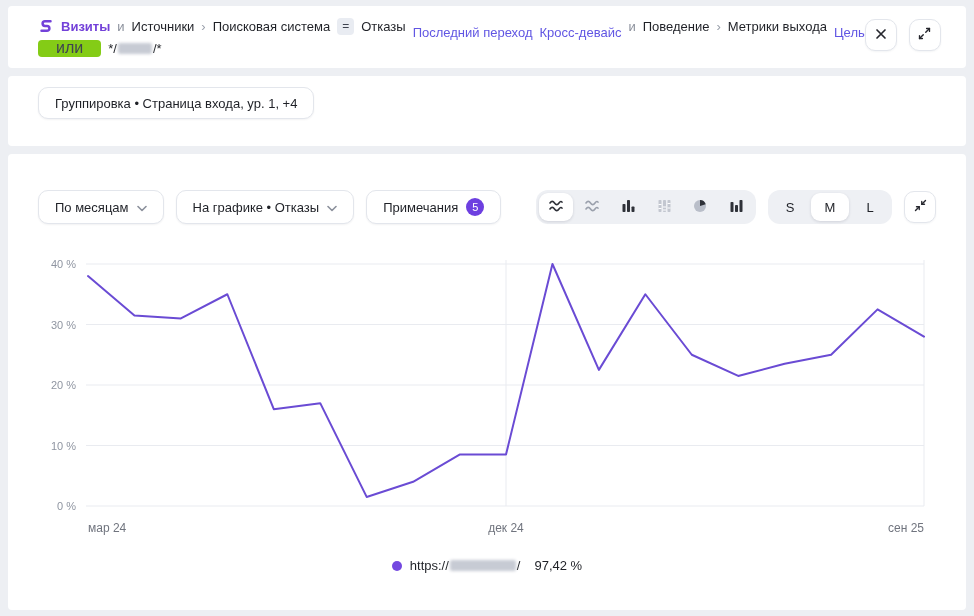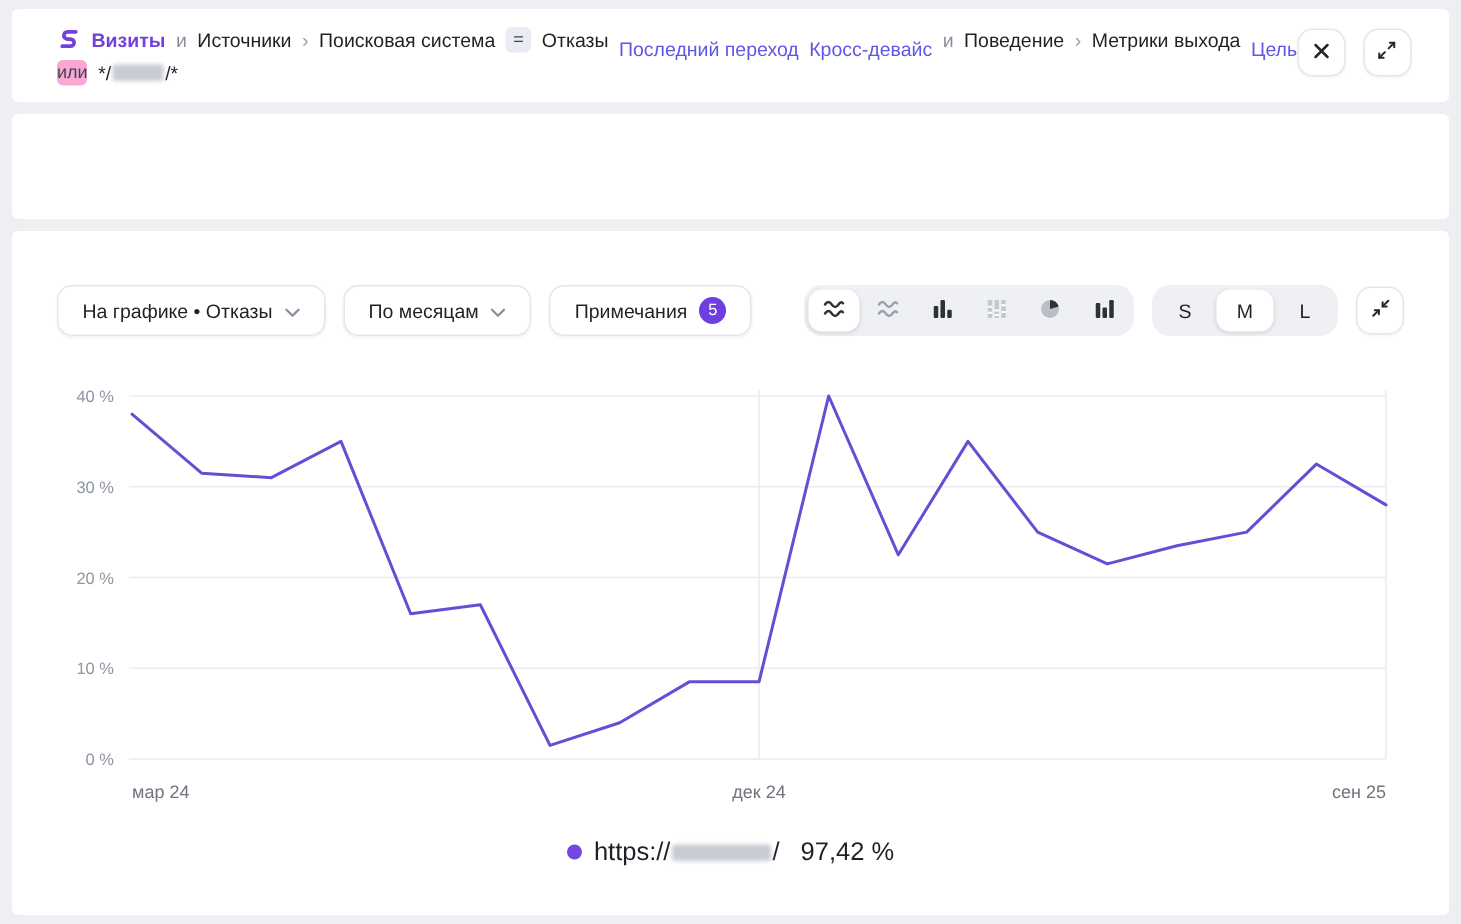--- a/index.html
+++ b/index.html
@@ -11,22 +11,22 @@
   .filter-card{top:6px;height:62px;padding:9px 20px 0 30px;display:flex;justify-content:space-between;}
   .filter-line{display:flex;align-items:center;gap:7px;font-size:13px;height:22px;white-space:nowrap;}
   .seg-icon{display:inline-flex;width:16px;height:16px;}
   .link{color:#6156e3;cursor:pointer;margin-top:12px;}
   .strong-link{color:#7341d9;font-weight:bold;}
   .conj{color:#8a8f9b;}
   .sep{color:#9aa0ab;}
   .crumb-text{color:#1f2127;cursor:pointer;}
   .eq-badge{display:inline-flex;align-items:center;justify-content:center;height:17px;padding:0 5px;
             background:#e9ecf2;border-radius:4px;font-size:12px;color:#3f4450;cursor:pointer;}
-  .or-badge{display:inline-flex;align-items:center;justify-content:center;height:17px;padding:0 0;
-            background:#f9a8d4;border-radius:4px;font-size:12px;color:#3f4450;cursor:pointer;}
+  .or-badge{display:inline-flex;align-items:center;justify-content:center;height:17px;padding:0 18px;
+            background:#84cc16;border-radius:4px;font-size:16px;color:#3f4450;cursor:pointer;}
   .path-text{font-size:13px;color:#1f2127;display:inline-flex;align-items:center;}
   .redacted{display:inline-block;height:11px;background:#c7cbd4;border-radius:2px;filter:blur(1.5px);vertical-align:-1px;}
   .redacted-path{width:34px;margin:0 1px;}
   .redacted-url{width:66px;margin:0 1px;}
   .filter-actions{display:flex;gap:12px;align-items:flex-start;padding-top:4px;padding-right:12px;}
   .icon-btn{width:32px;height:32px;border:1px solid #e3e6ec;border-radius:10px;background:#fff;
             display:flex;align-items:center;justify-content:center;cursor:pointer;padding:0;
             box-shadow:0 1px 2px rgba(27,31,59,.05);}
 
   
@@ -42,21 +42,21 @@
   .controls-right{margin-left:auto;display:flex;gap:12px;align-items:center;}
   .notes-badge{min-width:18px;height:18px;border-radius:9px;background:#6d3fe0;color:#fff;font-size:11px;
                display:inline-flex;align-items:center;justify-content:center;padding:0 5px;box-sizing:border-box;}
   .seg-group{display:flex;align-items:center;background:#eef0f4;border-radius:12px;padding:3px;gap:2px;}
   .seg-item{width:34px;height:28px;display:flex;align-items:center;justify-content:center;border-radius:9px;
             cursor:pointer;border:none;background:transparent;padding:0;font-family:inherit;font-size:13px;color:#1f2127;}
   .seg-item.size{width:38px;}
   .seg-item.selected{background:#fff;box-shadow:0 1px 3px rgba(27,31,59,.14);}
   #chart-svg{position:absolute;top:96px;left:0;}
   .legend{position:absolute;top:404px;left:0;right:0;display:flex;justify-content:center;align-items:flex-end;
-          gap:8px;font-size:17px;cursor:pointer;}
+          gap:8px;font-size:13px;cursor:pointer;}
   .legend-dot{width:10px;height:10px;border-radius:50%;background:#7448e0;display:inline-block;}
   .legend-url{display:inline-flex;align-items:center;color:#1f2127;}
   .legend-value{margin-left:6px;color:#1f2127;}
 </style>
 </head>
 <body>
 
 <div class="page">
 
   <section class="card filter-card">
@@ -106,36 +106,39 @@
               <polyline points="11.5 3 15 3 15 6.5"></polyline>
             <path d="M7.5 10.5 L3 15"></path>
               <polyline points="3 11.5 3 15 6.5 15"></polyline>
           </svg>
         </span>
       </button>
     </div>
   </section>
 
   <section class="card toolbar-card">
+    <button class="pill" style="height:32px">
+      <span>Группировка • Страница входа, ур. 1, +4</span>
+    </button>
   </section>
 
   <section class="card chart-card">
 
     <div class="chart-controls">
       <div class="controls-left">
         <button class="pill">
-          <span>На графике • Отказы</span>
+          <span>По месяцам</span>
           <span>
             <svg viewBox="0 0 10 7" width="10" height="7">
                 <polyline points="1 1.5 5 5.5 9 1.5" fill="none" stroke="#8b909c" stroke-width="1.6" stroke-linecap="round" stroke-linejoin="round"></polyline>
               </svg>
           </span>
         </button>
         <button class="pill">
-          <span>По месяцам</span>
+          <span>На графике • Отказы</span>
           <span>
             <svg viewBox="0 0 10 7" width="10" height="7">
                 <polyline points="1 1.5 5 5.5 9 1.5" fill="none" stroke="#8b909c" stroke-width="1.6" stroke-linecap="round" stroke-linejoin="round"></polyline>
               </svg>
           </span>
         </button>
         <button class="pill">
           <span>Примечания</span>
           <span class="notes-badge">5</span>
         </button>

